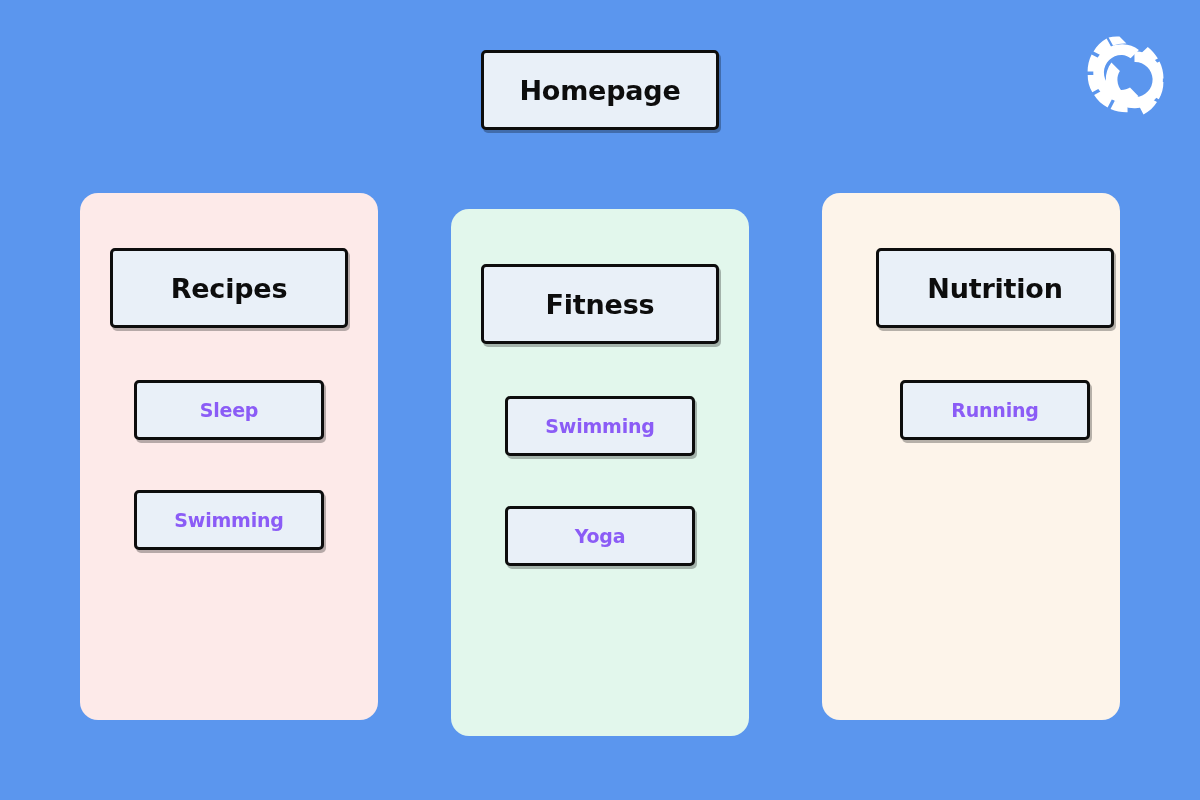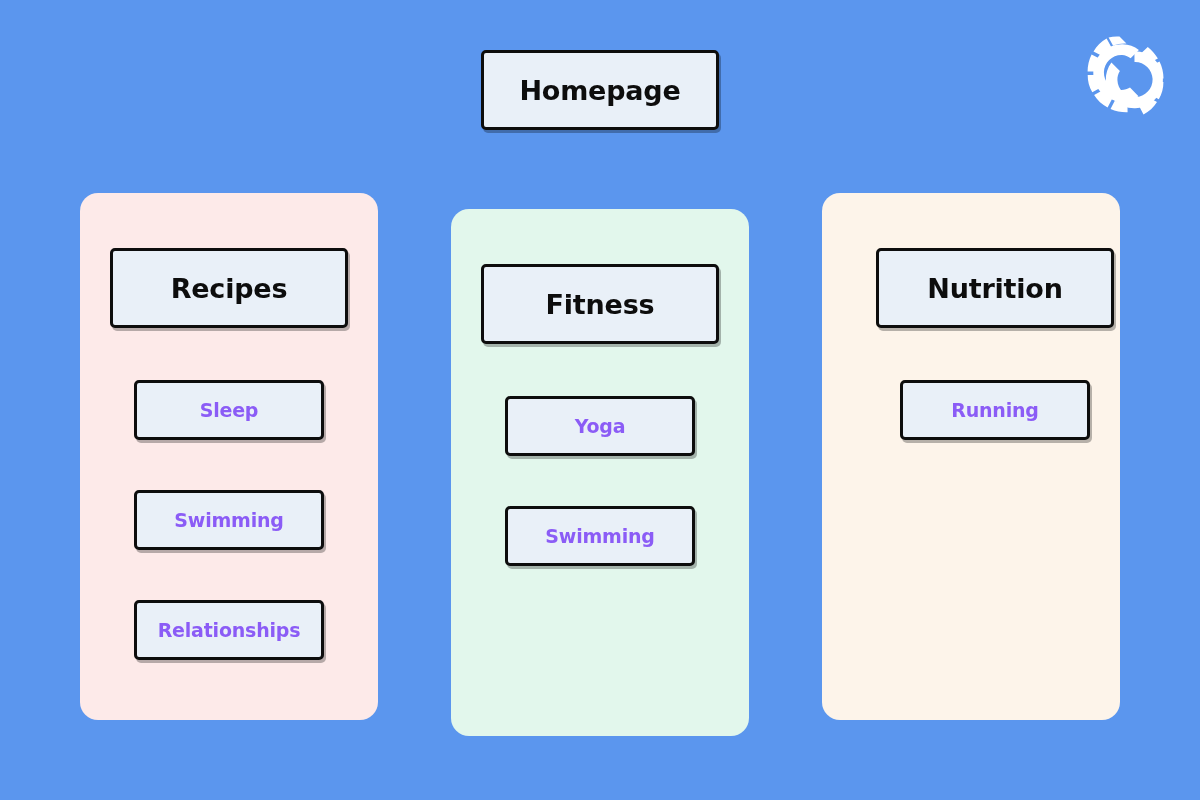--- a/index.html
+++ b/index.html
@@ -155,36 +155,33 @@
     <div class="category-node">
       <span class="category-node-label">Recipes</span>
     </div>
     <div class="sub-list">
       <div class="sub-node">
         <span class="sub-node-label">Sleep</span>
       </div>
       <div class="sub-node">
         <span class="sub-node-label">Swimming</span>
       </div>
-      <div class="sub-node">
-        <span class="sub-node-label">Relationships</span>
-      </div>
     </div>
   </div>
 
   <div class="column green">
     <div class="category-node">
       <span class="category-node-label">Fitness</span>
     </div>
     <div class="sub-list">
       <div class="sub-node">
-        <span class="sub-node-label">Yoga</span>
+        <span class="sub-node-label">Swimming</span>
       </div>
       <div class="sub-node">
-        <span class="sub-node-label">Swimming</span>
+        <span class="sub-node-label">Yoga</span>
       </div>
     </div>
   </div>
 
   <div class="column cream">
     <div class="category-node">
       <span class="category-node-label">Nutrition</span>
     </div>
     <div class="sub-list">
       <div class="sub-node">

